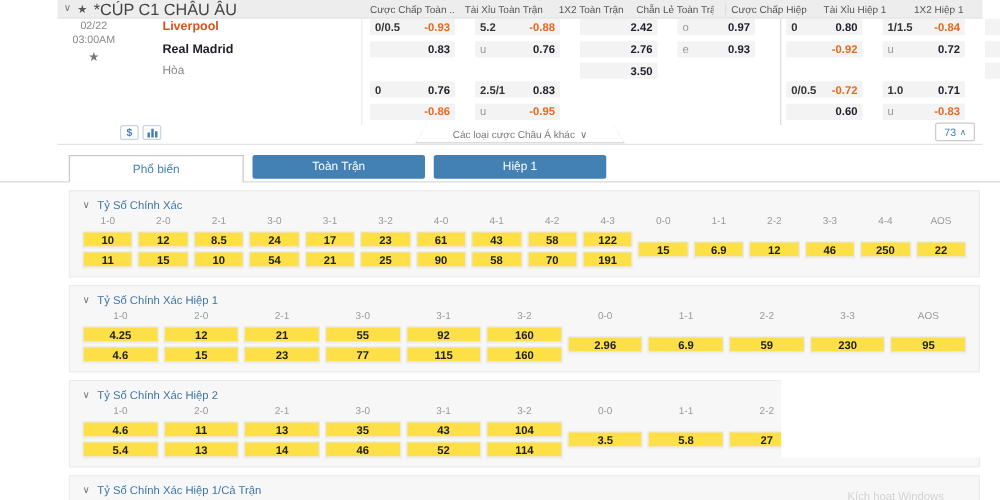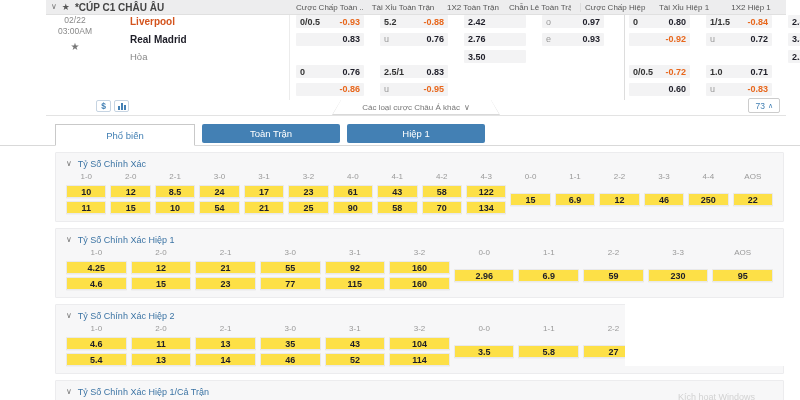--- a/index.html
+++ b/index.html
@@ -7,21 +7,21 @@
     font-family:"Liberation Sans", sans-serif; }
   .page { position:relative; width:800px; height:400px; background:#fff; }
 
   
   .panel { position:absolute; left:46px; top:0; width:740px; }
   .topbar { display:flex; align-items:center; height:15px; background:#ededee;
     border-bottom:1px solid #e0e0e0; font-size:8px; color:#555; }
   .topbar-left { width:244px; display:flex; align-items:center; gap:5px; padding-left:5px; flex:none; }
   .chev { color:#777; font-size:8px; line-height:1; cursor:pointer; }
   .star { color:#555; font-size:9px; line-height:1; cursor:pointer; }
-  .league { color:#444; font-weight:bold; font-size:10px; white-space:nowrap; }
+  .league { color:#444; font-weight:normal; font-size:13px; white-space:nowrap; }
   .col-headers { display:flex; gap:5px; padding-left:6px; }
   .col-header { text-align:center; white-space:nowrap; overflow:hidden; font-size:8px; color:#555; }
   .divided { border-left:1px solid #ddd; margin-left:4px; padding-left:4px; }
 
   .odds-body { display:flex; background:#fff; padding-top:0; }
   .match-info { width:244px; flex:none; display:flex; border-right:1px solid #ececec; }
   .date-col { width:58px; text-align:center; color:#888; font-size:8.5px; line-height:1.35; }
   .match-star { color:#777; font-size:10px; margin-top:2px; cursor:pointer; }
   .teams { margin-left:26px; display:flex; flex-direction:column; }
   .team-row { height:13px; margin-bottom:4.5px; display:flex; align-items:center; font-size:10px; white-space:nowrap; }
@@ -29,21 +29,21 @@
   .away { color:#1e1e28; font-weight:bold; }
   .draw { color:#888; font-size:9.5px; }
 
   .odds-groups { display:flex; gap:16px; padding-left:6px; align-items:flex-start; }
   .odds-col { flex:none; }
   .block1 { height:48px; }
   .block2 { margin-top:2px; }
   .odds-cell { height:13px; margin-bottom:4.5px; background:#f3f3f4; border-radius:1px;
     display:flex; align-items:center; justify-content:space-between; padding:0 4px;
     font-size:9px; font-weight:bold; cursor:pointer; }
-  .odds-cell.center { justify-content:flex-start; }
+  .odds-cell.center { justify-content:flex-end; }
   .odds-cell .lbl { color:#333; }
   .odds-cell .lbl.muted { color:#999; font-weight:normal; }
   .odds-cell .val { color:#1e1e28; }
   .odds-cell .val.neg { color:#e8671c; }
 
   .odds-footer { position:relative; height:16px; border-bottom:1px solid #e3e3e3; background:#fff; }
   .mini-btns { position:absolute; left:50px; top:0; display:flex; gap:3px; }
   .mini-btn { width:15px; height:12px; border:1px solid #c6d4e2; border-radius:2px; background:#fff;
     display:flex; align-items:center; justify-content:center; color:#4380b4;
     font-size:8.5px; font-weight:bold; cursor:pointer; }
@@ -334,21 +334,21 @@
             <div class="gcell">58</div>
           </div>
           <div class="gcol">
             <div class="ghead">4-2</div>
             <div class="gcell">58</div>
             <div class="gcell">70</div>
           </div>
           <div class="gcol">
             <div class="ghead">4-3</div>
             <div class="gcell">122</div>
-            <div class="gcell">134</div>
+            <div class="gcell">191</div>
           </div>
           <div class="gcol single">
             <div class="ghead">0-0</div>
             <div class="gcell">15</div>
           </div>
           <div class="gcol single">
             <div class="ghead">1-1</div>
             <div class="gcell">6.9</div>
           </div>
           <div class="gcol single">

